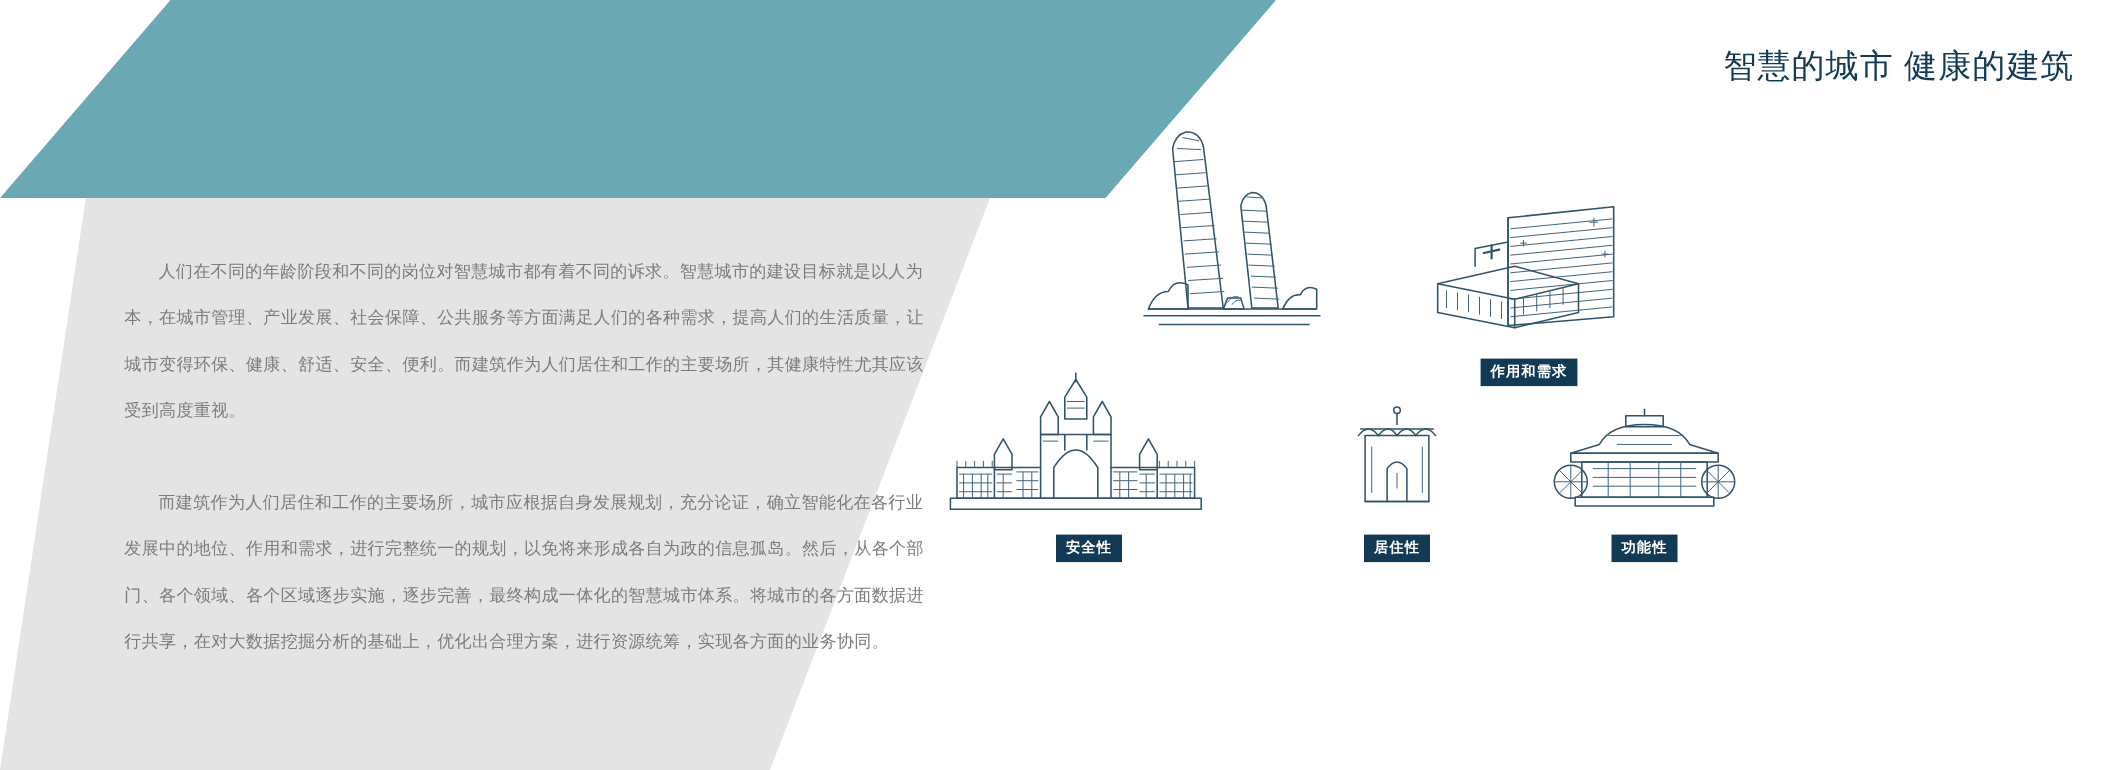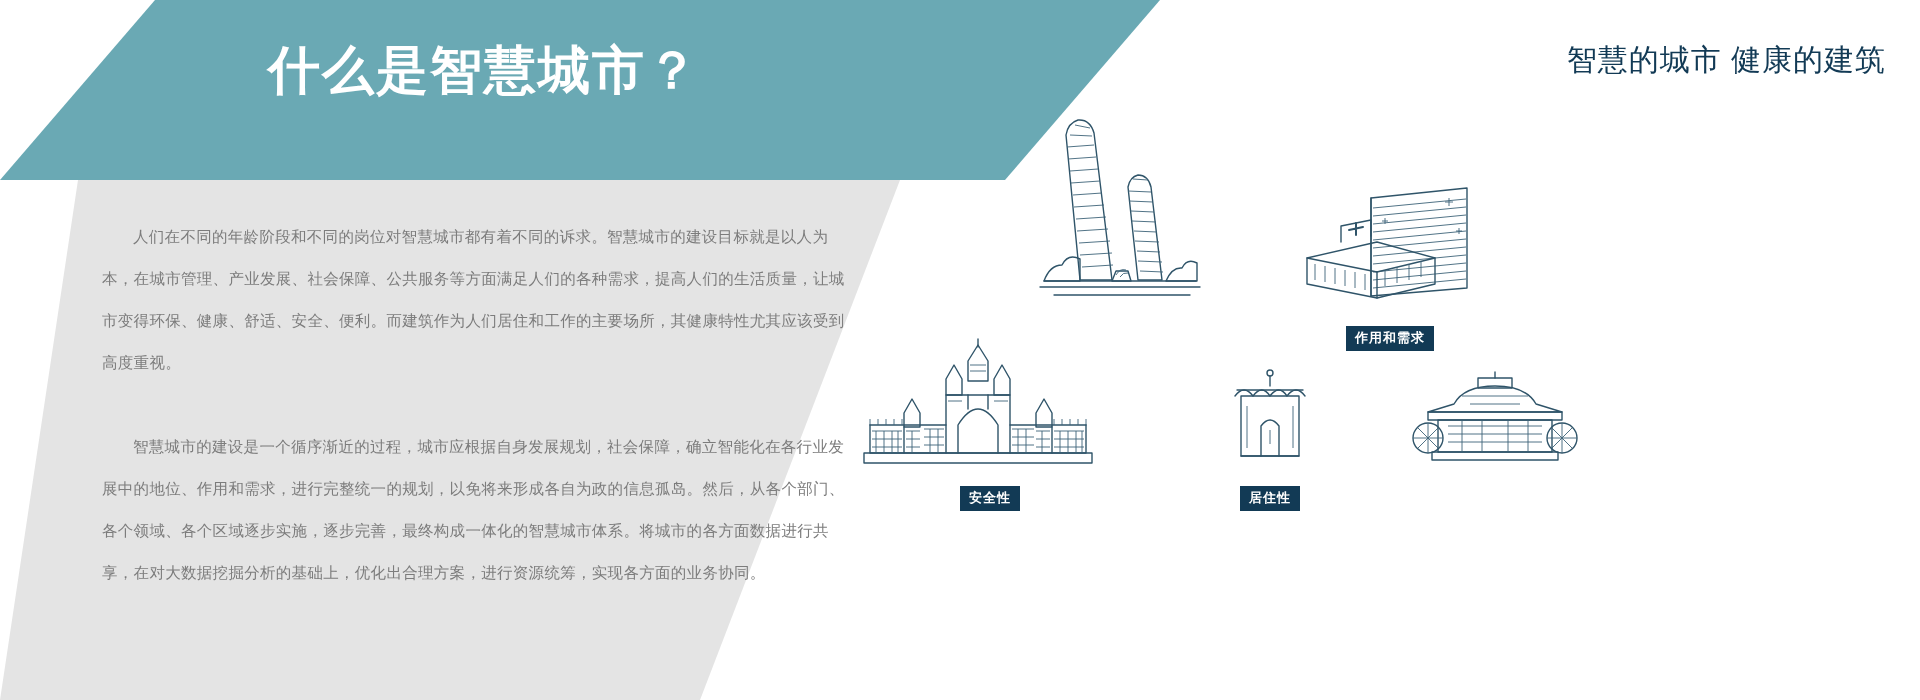--- a/index.html
+++ b/index.html
@@ -38,21 +38,21 @@
     position: absolute; left: 0; top: 180px; width: 900px; height: 520px;
     background: #e4e4e4;
     clip-path: polygon(78px 0, 900px 0, 700px 520px, 0 520px);
     -webkit-clip-path: polygon(78px 0, 900px 0, 700px 520px, 0 520px);
   }
   .body-text {
     position: absolute; left: 98px; top: 212px; width: 760px;
     color: #7c7c7c; font-size: 15.5px; line-height: 42px;
     letter-spacing: 0.3px;
   }
-  .body-text p { text-indent: 2em; margin: 4px; }
+  .body-text p { text-indent: 2em; margin: 15px; }
   .body-text p + p { margin-top: 42px; }
 
   
   .illus { position: absolute; left: 840px; top: 95px; width: 1080px; height: 560px; }
   .item { position: absolute; text-align: center; }
   .item svg { display: block; margin: 0 auto; }
   .badge {
     display: inline-block;
     background: #123a55; color: #ffffff;
     font-size: 13px; font-weight: bold;
@@ -68,28 +68,27 @@
   .pos-live   { left: 320px; top: 265px; width: 220px; }
   .pos-func   { left: 540px; top: 265px; width: 230px; }
   .lbl { margin-top: 6px; }
 </style>
 </head>
 <body>
 
 <div id="root">
 
   <div class="banner"></div>
-  <div class="banner-title">什么是智慧城市？</div>
 
   <div class="header-right">智慧的城市  健康的建筑</div>
 
   <div class="body-panel"></div>
   <div class="body-text">
     <p>人们在不同的年龄阶段和不同的岗位对智慧城市都有着不同的诉求。智慧城市的建设目标就是以人为本，在城市管理、产业发展、社会保障、公共服务等方面满足人们的各种需求，提高人们的生活质量，让城市变得环保、健康、舒适、安全、便利。而建筑作为人们居住和工作的主要场所，其健康特性尤其应该受到高度重视。</p>
-    <p>智慧城市的建设是一个循序渐近的过程，城市应根据自身发展规划，社会保障，确立智能化在各行业发展中的地位、作用和需求，进行完整统一的规划，以免将来形成各自为政的信息孤岛。然后，从各个部门、各个领域、各个区域逐步实施，逐步完善，最终构成一体化的智慧城市体系。将城市的各方面数据进行共享，在对大数据挖掘分析的基础上，优化出合理方案，进行资源统筹，实现各方面的业务协同。</p>
+    <p>而建筑作为人们居住和工作的主要场所，城市应根据自身发展规划，充分论证，确立智能化在各行业发展中的地位、作用和需求，进行完整统一的规划，以免将来形成各自为政的信息孤岛。然后，从各个部门、各个领域、各个区域逐步实施，逐步完善，最终构成一体化的智慧城市体系。将城市的各方面数据进行共享，在对大数据挖掘分析的基础上，优化出合理方案，进行资源统筹，实现各方面的业务协同。</p>
   </div>
 
   <div class="illus">
 
     <div class="item pos-green">
       <svg width="200" height="215" viewBox="0 0 200 215">
         <g class="ink">
           <path d="M60 185 L46 40 Q48 28 58 25 Q70 24 74 38 L92 185 Z"></path>
           <path d="M118 185 L108 92 Q110 82 118 80 Q128 80 131 92 L142 185 Z"></path>
         </g>
@@ -219,16 +218,19 @@
           <circle cx="152" cy="78" r="15"></circle>
         </g>
         <g class="ink-thin">
           <path d="M38 66 L132 66 M38 74 L132 74 M38 82 L132 82"></path>
           <path d="M52 60 L52 92 M72 60 L72 92 M98 60 L98 92 M118 60 L118 92"></path>
           <path d="M18 63 L18 93 M3 78 L33 78 M8 68 L28 88 M28 68 L8 88"></path>
           <path d="M152 63 L152 93 M137 78 L167 78 M142 68 L162 88 M162 68 L142 88"></path>
           <path d="M60 44 L110 44 M52 36 L118 36"></path>
         </g>
       </svg>
+      <div class="lbl">
+        <span class="badge">功能性</span>
+      </div>
     </div>
 
   </div>
 </div>
 
 </body></html>

